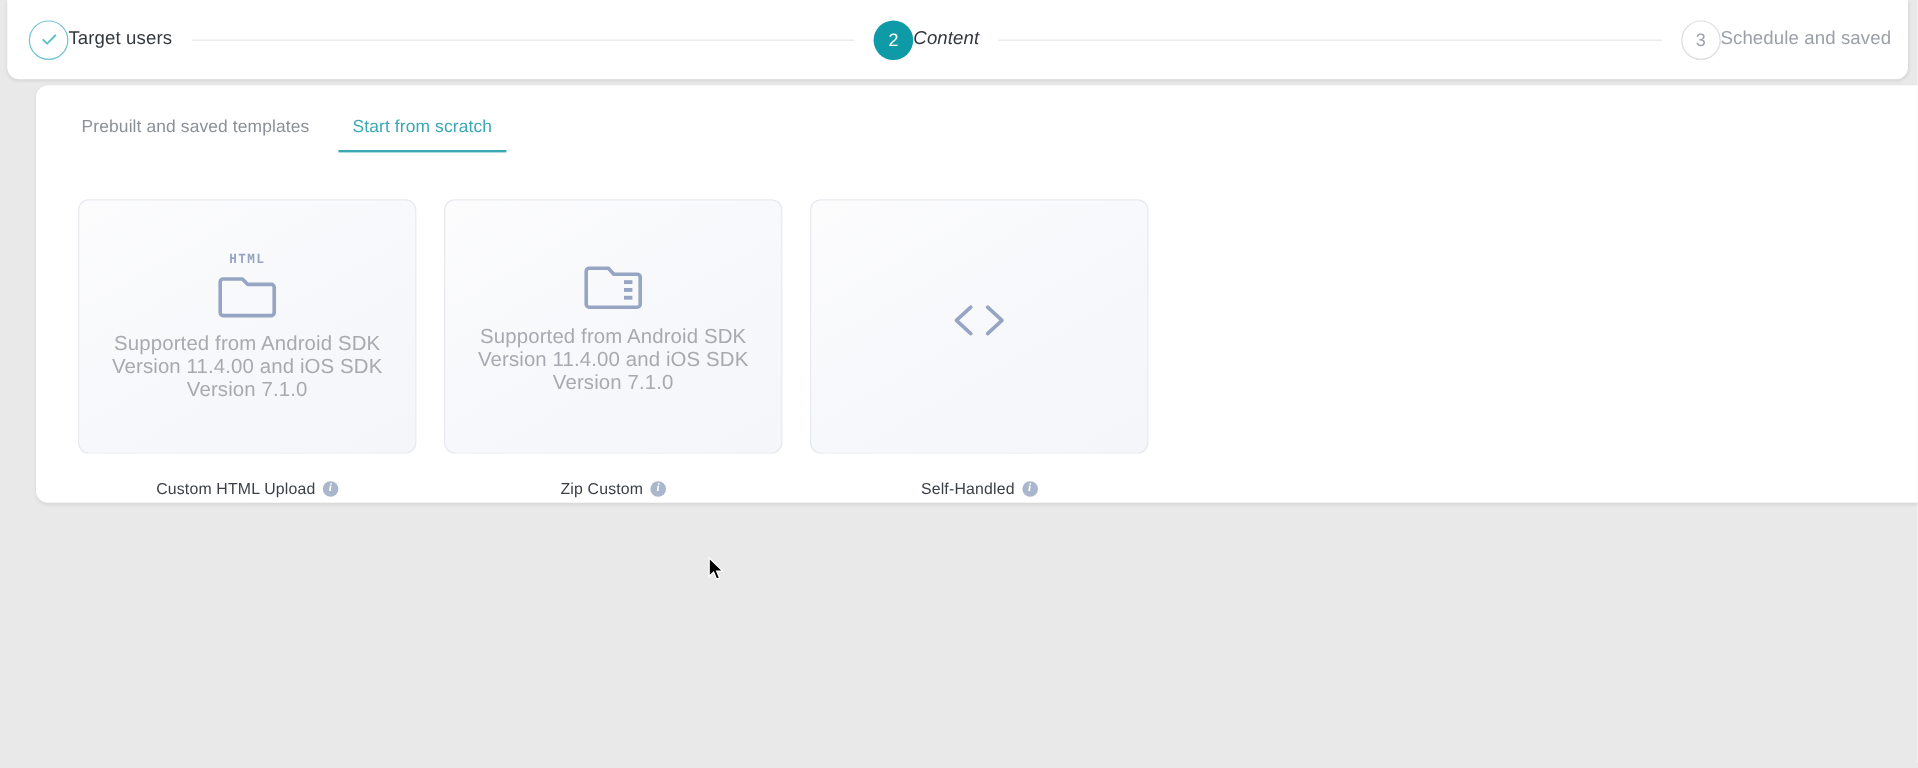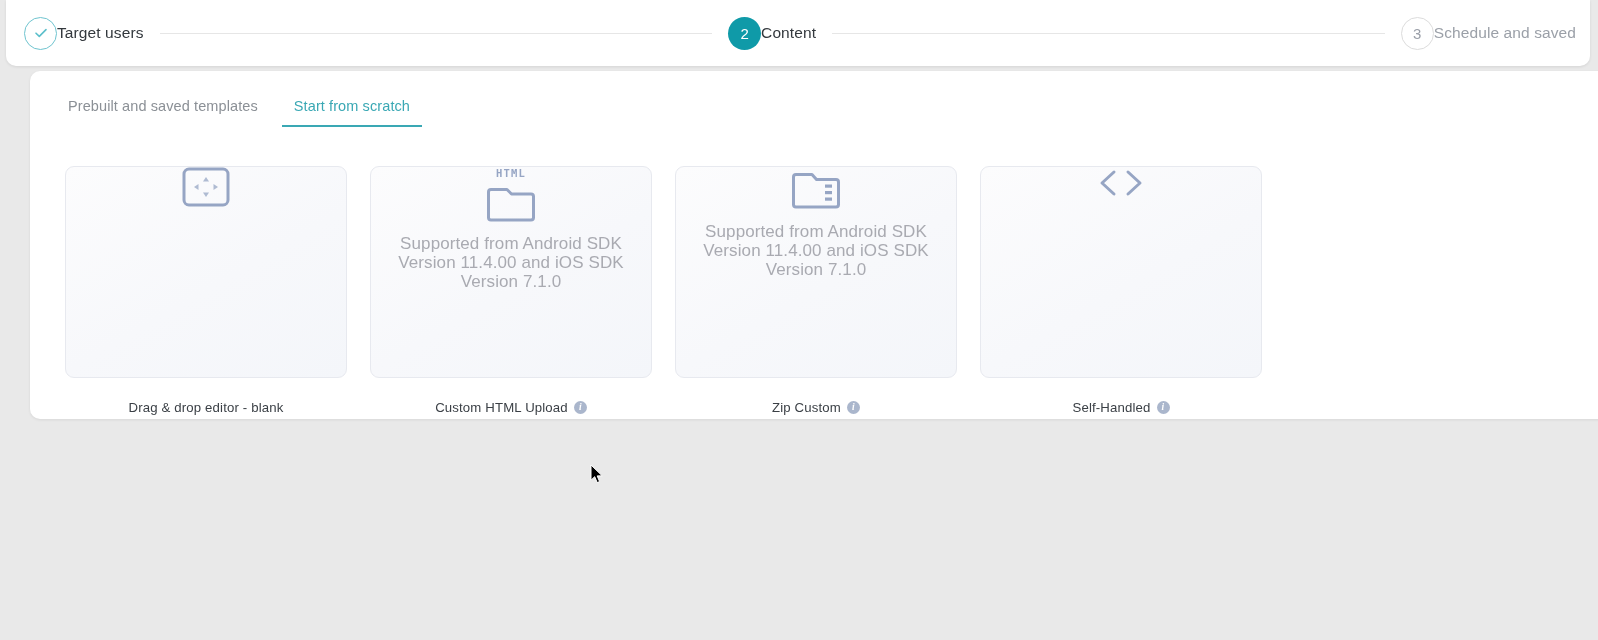--- a/index.html
+++ b/index.html
@@ -66,21 +66,21 @@
   .step-bubble.todo {
     border: 1.4px solid #dcdcdc;
     background: #ffffff;
     color: #9a9fa8;
   }
   .step-label {
     font-size: 15.5px;
     letter-spacing: 0.1px;
   }
   .step-label.done { color: #33383d; }
-  .step-label.active { color: #33383d; }
+  .step-label.active { color: #33383d; font-style: italic; }
   .step-label.todo { color: #9ba0a8; }
   .step-connector {
     flex: 1 1 auto;
     height: 1px;
     background: #e6e6e6;
     margin: 0 16px;
     min-width: 20px;
   }
 
   
@@ -135,20 +135,21 @@
   }
   .option-tile {
     width: 282px;
     height: 212px;
     border: 1px solid #e7e9ef;
     border-radius: 9px;
     background: linear-gradient(150deg, #fcfcfd 0%, #f7f8fb 55%, #f4f6fa 100%);
     display: flex;
     flex-direction: column;
     align-items: center;
+    justify-content: center;
     box-sizing: border-box;
     cursor: pointer;
     position: relative;
   }
   .tile-icon {
     display: flex;
     align-items: center;
     justify-content: center;
   }
   .tile-sub {
@@ -241,37 +242,20 @@
 
 <div class="content-card">
 
   <div class="tabs">
     <div class="tab">Prebuilt and saved templates</div>
     <div class="tab selected">Start from scratch</div>
   </div>
 
   <div class="options-row">
 
-    <div class="option">
-      <div class="option-tile">
-        <div class="tile-icon">
-          <svg width="48" height="40" viewBox="0 0 48 40">
-            <rect x="2" y="2" width="44" height="36" rx="5" ry="5" fill="none" stroke="#96a5c4" stroke-width="3"></rect>
-            <polygon points="24,10 27,14.5 21,14.5" fill="#96a5c4" opacity="0.75"></polygon>
-            <polygon points="24,30 27,25.5 21,25.5" fill="#96a5c4" opacity="0.75"></polygon>
-            <polygon points="12,20 16.5,17 16.5,23" fill="#96a5c4" opacity="0.75"></polygon>
-            <polygon points="36,20 31.5,17 31.5,23" fill="#96a5c4" opacity="0.75"></polygon>
-          </svg>
-        </div>
-        <div class="tile-sub"></div>
-      </div>
-      <div class="option-label">
-        <span>Drag &amp; drop editor - blank</span>
-      </div>
-    </div>
 
     <div class="option">
       <div class="option-tile">
         <div class="tile-icon" style="flex-direction:column;">
           <div class="html-word">HTML</div>
           <svg width="52" height="42" viewBox="0 0 52 42">
             <path d="M3.5 11 V36.5 a2.5 2.5 0 0 0 2.5 2.5 H46 a2.5 2.5 0 0 0 2.5 -2.5 V15.5
                      a2.5 2.5 0 0 0 -2.5 -2.5 H26.5 L22 8.5 H6 a2.5 2.5 0 0 0 -2.5 2.5 Z" fill="none" stroke="#96a5c4" stroke-width="3" stroke-linejoin="round"></path>
           </svg>
         </div>

